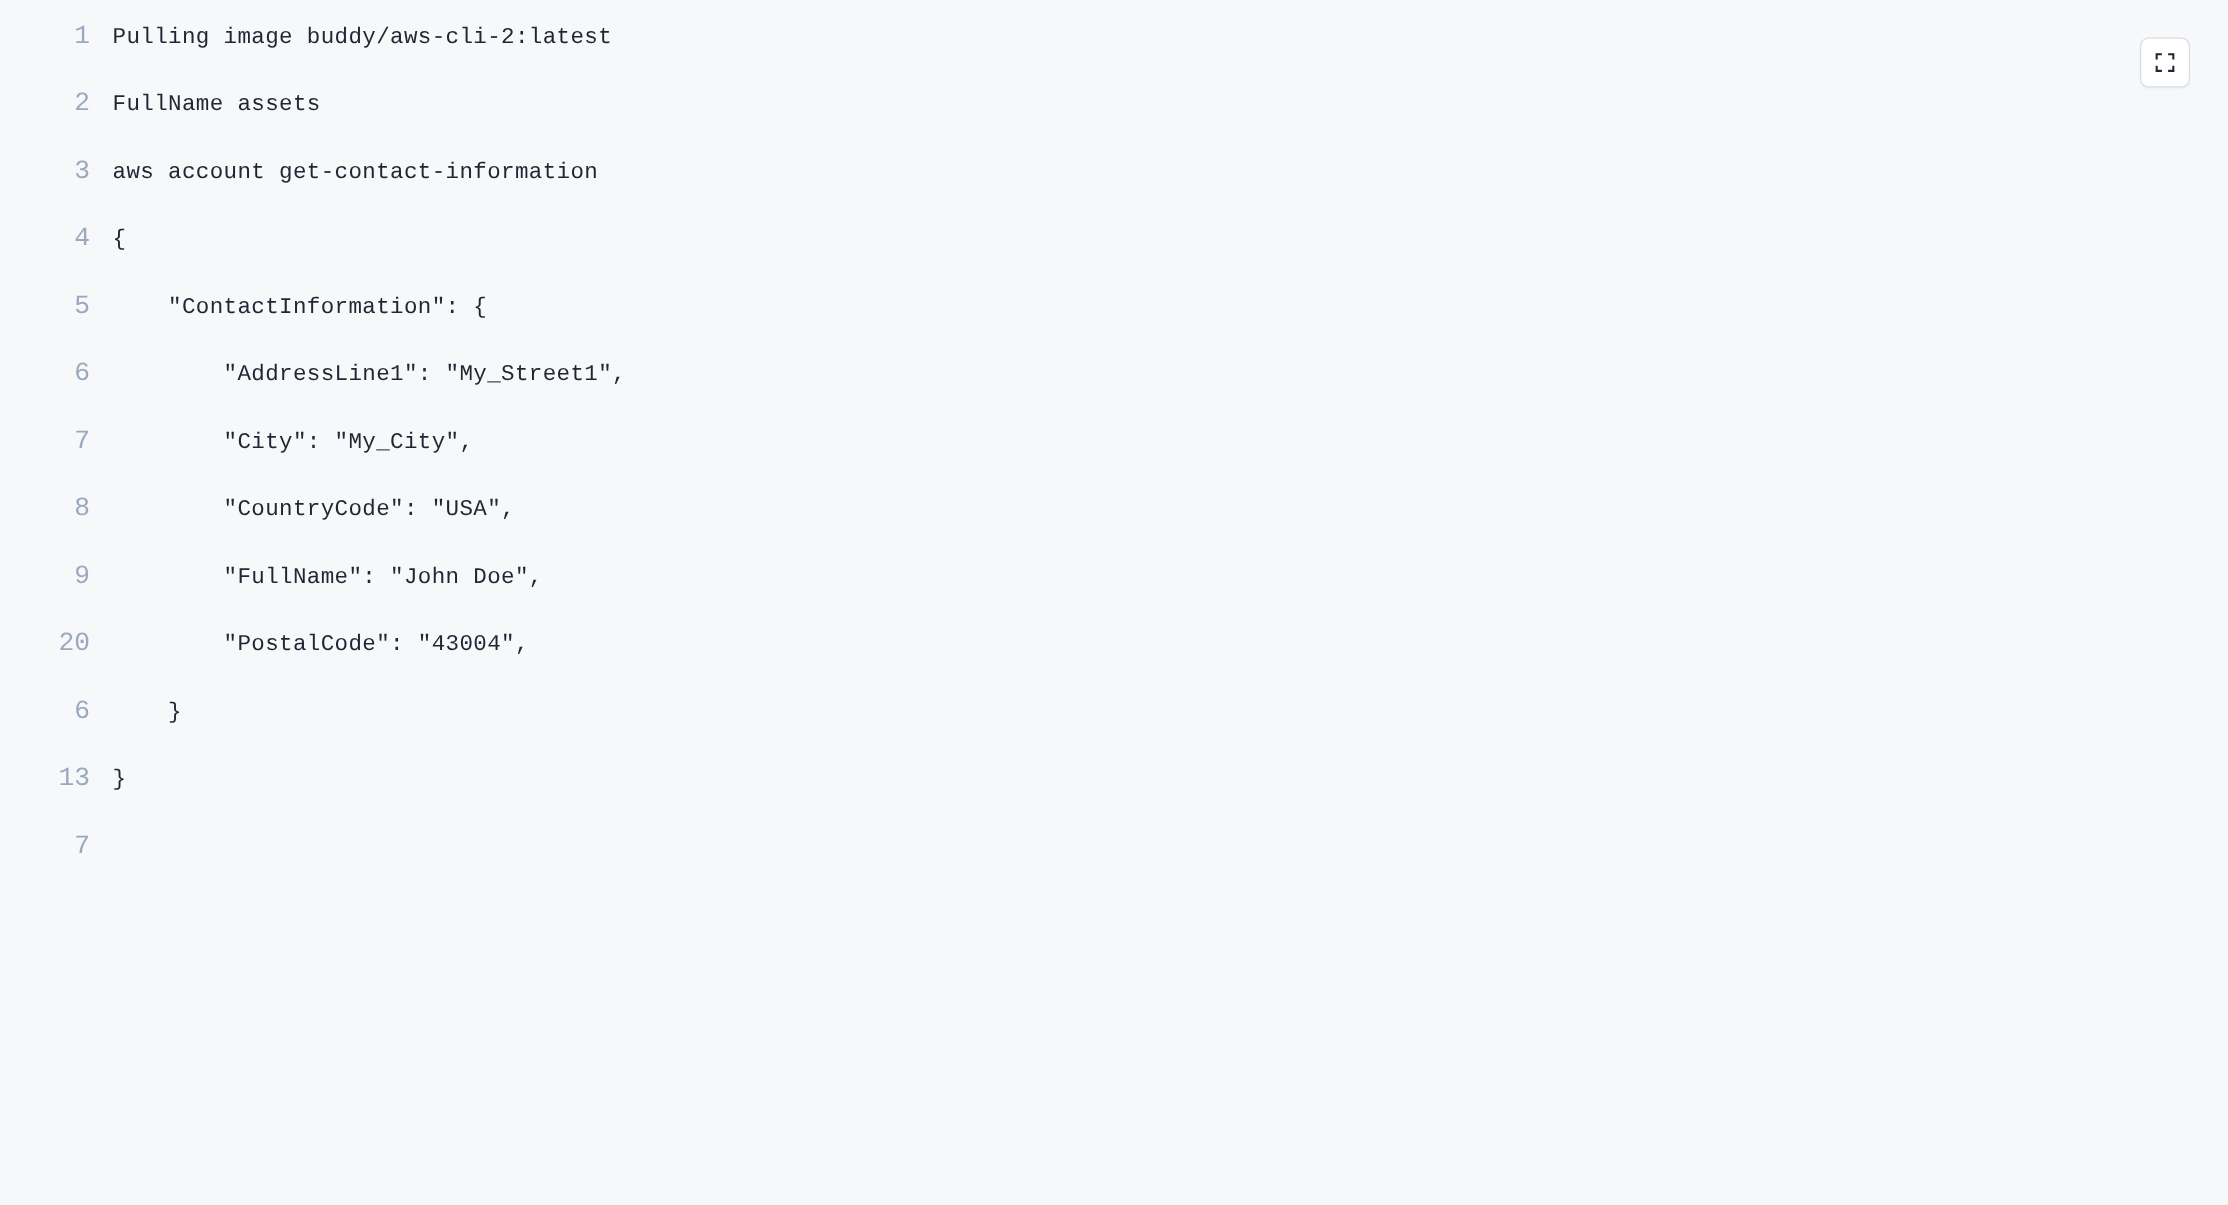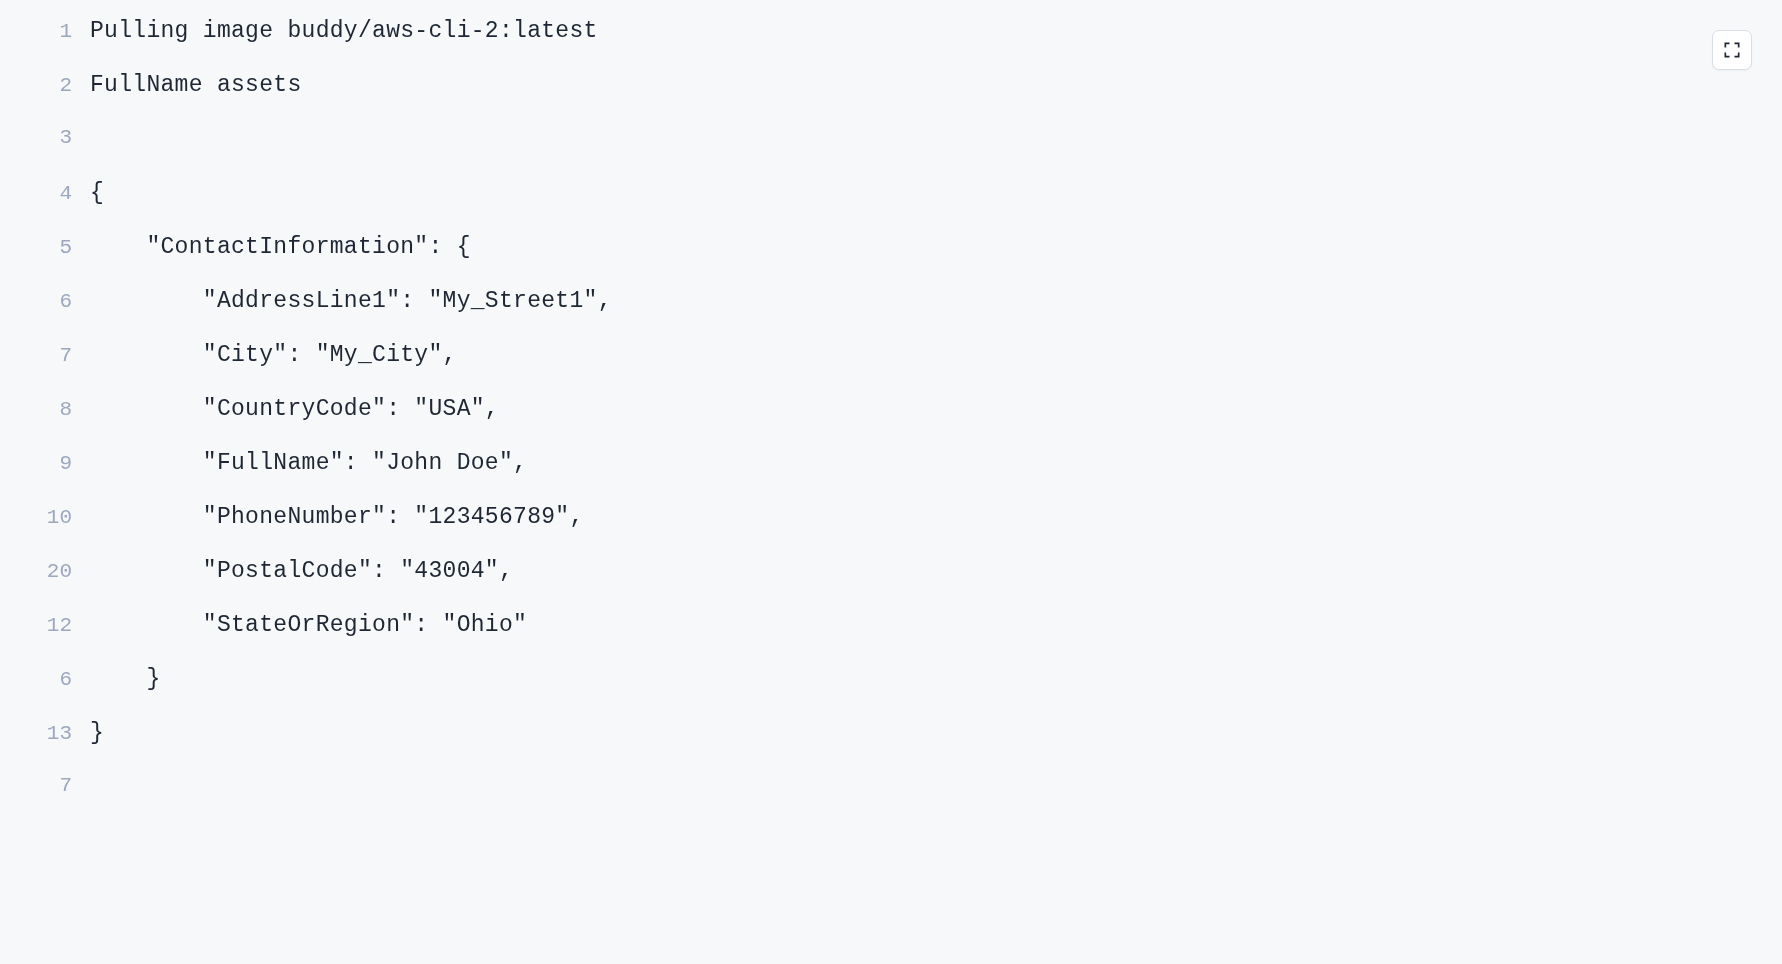--- a/index.html
+++ b/index.html
@@ -27,21 +27,21 @@
     .line-number {
       width: 90px;
       text-align: right;
       padding-right: 18px;
       color: #9ca8be;
       font-size: 21px;
       user-select: none;
       flex-shrink: 0;
     }
     .line-content {
-      font-size: 23px;
+      font-size: 18px;
       color: #1e2733;
       white-space: pre;
       letter-spacing: 0.3px;
     }
     .expand-button {
       position: absolute;
       top: 30px;
       right: 30px;
       width: 40px;
       height: 40px;
@@ -69,20 +69,21 @@
   <div class="line">
     <span class="line-number">1</span>
     <span class="line-content">Pulling image buddy/aws-cli-2:latest</span>
   </div>
   <div class="line">
     <span class="line-number">2</span>
     <span class="line-content">FullName assets</span>
   </div>
   <div class="line">
     <span class="line-number">3</span>
+    <span class="line-content">aws account get-contact-information</span>
   </div>
   <div class="line">
     <span class="line-number">4</span>
     <span class="line-content">{</span>
   </div>
   <div class="line">
     <span class="line-number">5</span>
     <span class="line-content">    "ContactInformation": {</span>
   </div>
   <div class="line">
@@ -95,30 +96,22 @@
   </div>
   <div class="line">
     <span class="line-number">8</span>
     <span class="line-content">        "CountryCode": "USA",</span>
   </div>
   <div class="line">
     <span class="line-number">9</span>
     <span class="line-content">        "FullName": "John Doe",</span>
   </div>
   <div class="line">
-    <span class="line-number">10</span>
-    <span class="line-content">        "PhoneNumber": "123456789",</span>
-  </div>
-  <div class="line">
     <span class="line-number">20</span>
     <span class="line-content">        "PostalCode": "43004",</span>
-  </div>
-  <div class="line">
-    <span class="line-number">12</span>
-    <span class="line-content">        "StateOrRegion": "Ohio"</span>
   </div>
   <div class="line">
     <span class="line-number">6</span>
     <span class="line-content">    }</span>
   </div>
   <div class="line">
     <span class="line-number">13</span>
     <span class="line-content">}</span>
   </div>
   <div class="line">

